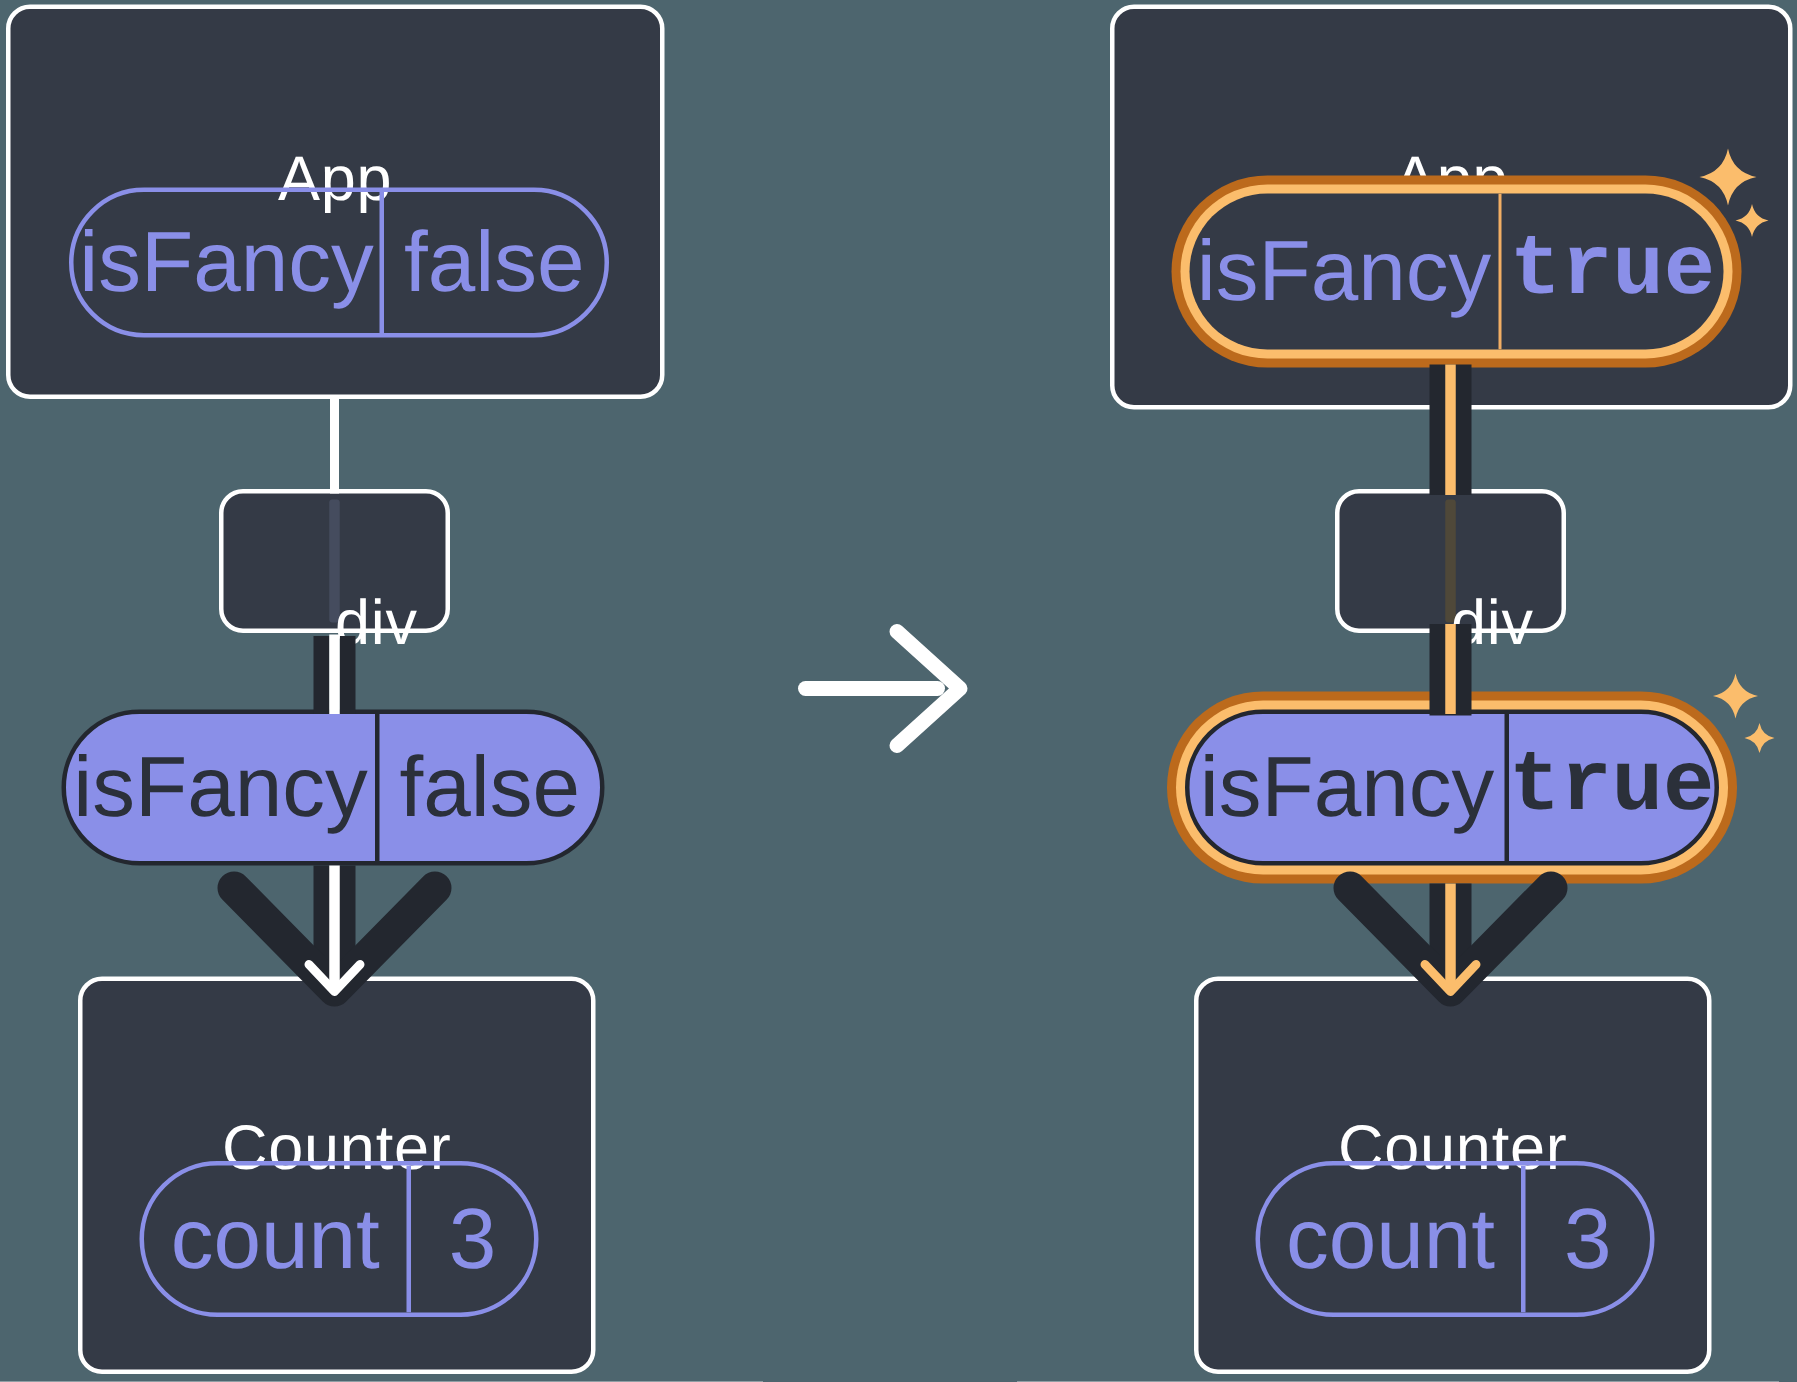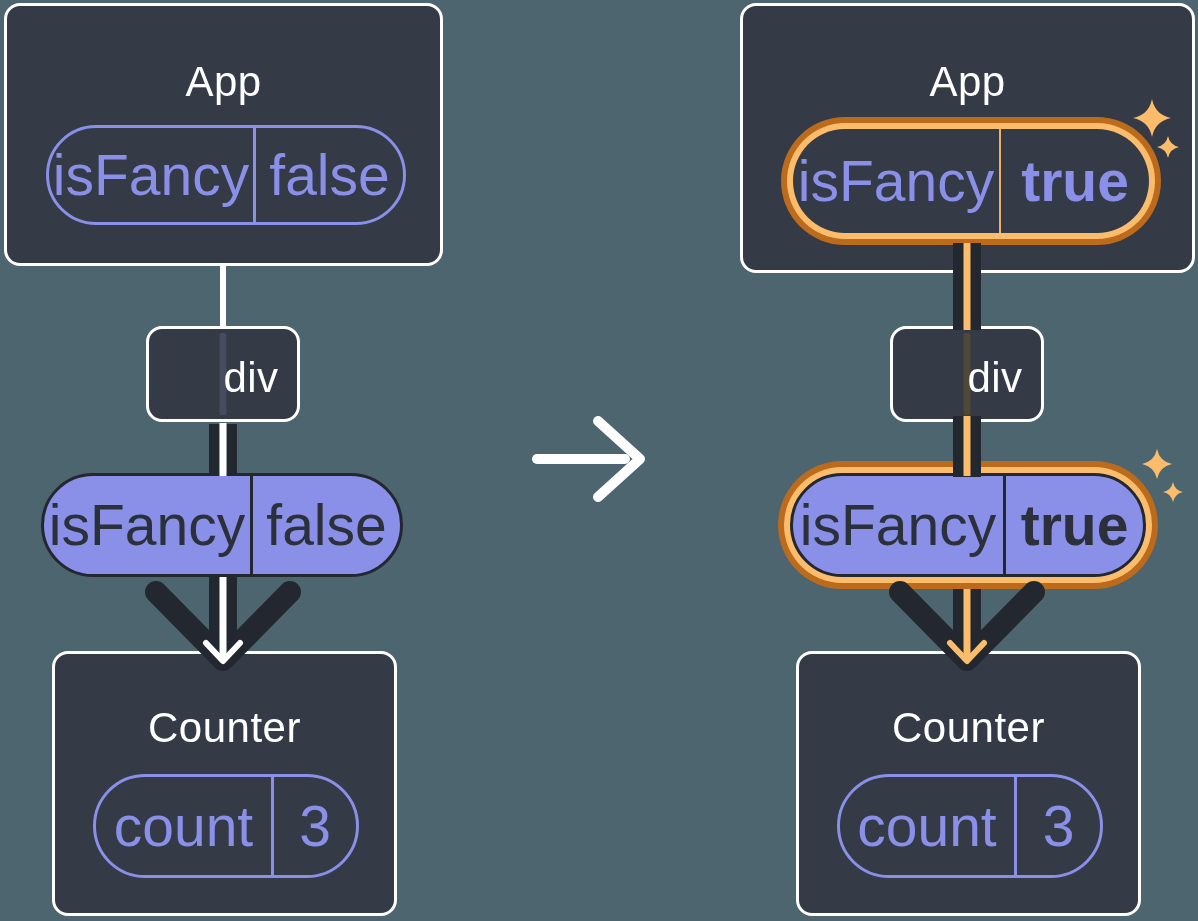--- a/index.html
+++ b/index.html
@@ -7,38 +7,38 @@
     position:relative;width:1198px;height:921px;overflow:hidden;
     background:#4D656E;
     font-family:"Liberation Sans",sans-serif;
   }
   .node{
     position:absolute;background:#343A46;border:3px solid #FFFFFF;
     border-radius:16px;box-sizing:border-box;
   }
   .node-title{
     position:absolute;left:0;width:100%;text-align:center;
-    color:#FFFFFF;font-size:42px;font-weight:500;letter-spacing:.5px;
+    color:#FFFFFF;font-size:42px;font-weight:500;letter-spacing:.5px;margin-top:37px;
   }
   .pill{
     position:absolute;display:flex;align-items:stretch;
     border-radius:999px;box-sizing:border-box;overflow:hidden;
   }
   .pill-cell{
     display:flex;align-items:center;justify-content:center;
     font-size:57px;box-sizing:border-box;
   }
   .pill.outline{border:3px solid #8A8FE8;color:#8A8FE8;background:transparent;}
   .pill.filled{background:#8A8FE8;border:3px solid #23272F;color:#2B303A;}
   .pill.darkfill{background:#343A46;color:#8A8FE8;border:none;}
   .ring{box-shadow:0 0 0 6px #FBBD6C,0 0 0 12px #BC6A1C;}
   .sep-purple{border-left:3px solid #8A8FE8;}
   .sep-dark{border-left:3px solid #23272F;}
   .sep-orange{border-left:2px solid #F2AE64;}
-  .bold{font-weight:700;}
+  .bold{font-weight:700;font-family:Liberation Mono, monospace;}
 
   
   .l-app{left:4px;top:3px;width:439px;height:263px;}
   .l-app-title{top:52px;}
   .l-app-pill{left:39px;top:119px;width:360px;height:100px;}
   .l-app-pill .pill-cell:first-child{width:204px;}
   .l-app-pill .pill-cell:last-child{flex:1;}
   .l-div{left:146px;top:326px;width:154px;height:96px;}
   .l-div-title{top:25px;}
   .l-prop-pill{left:41px;top:473px;width:362px;height:104px;}

